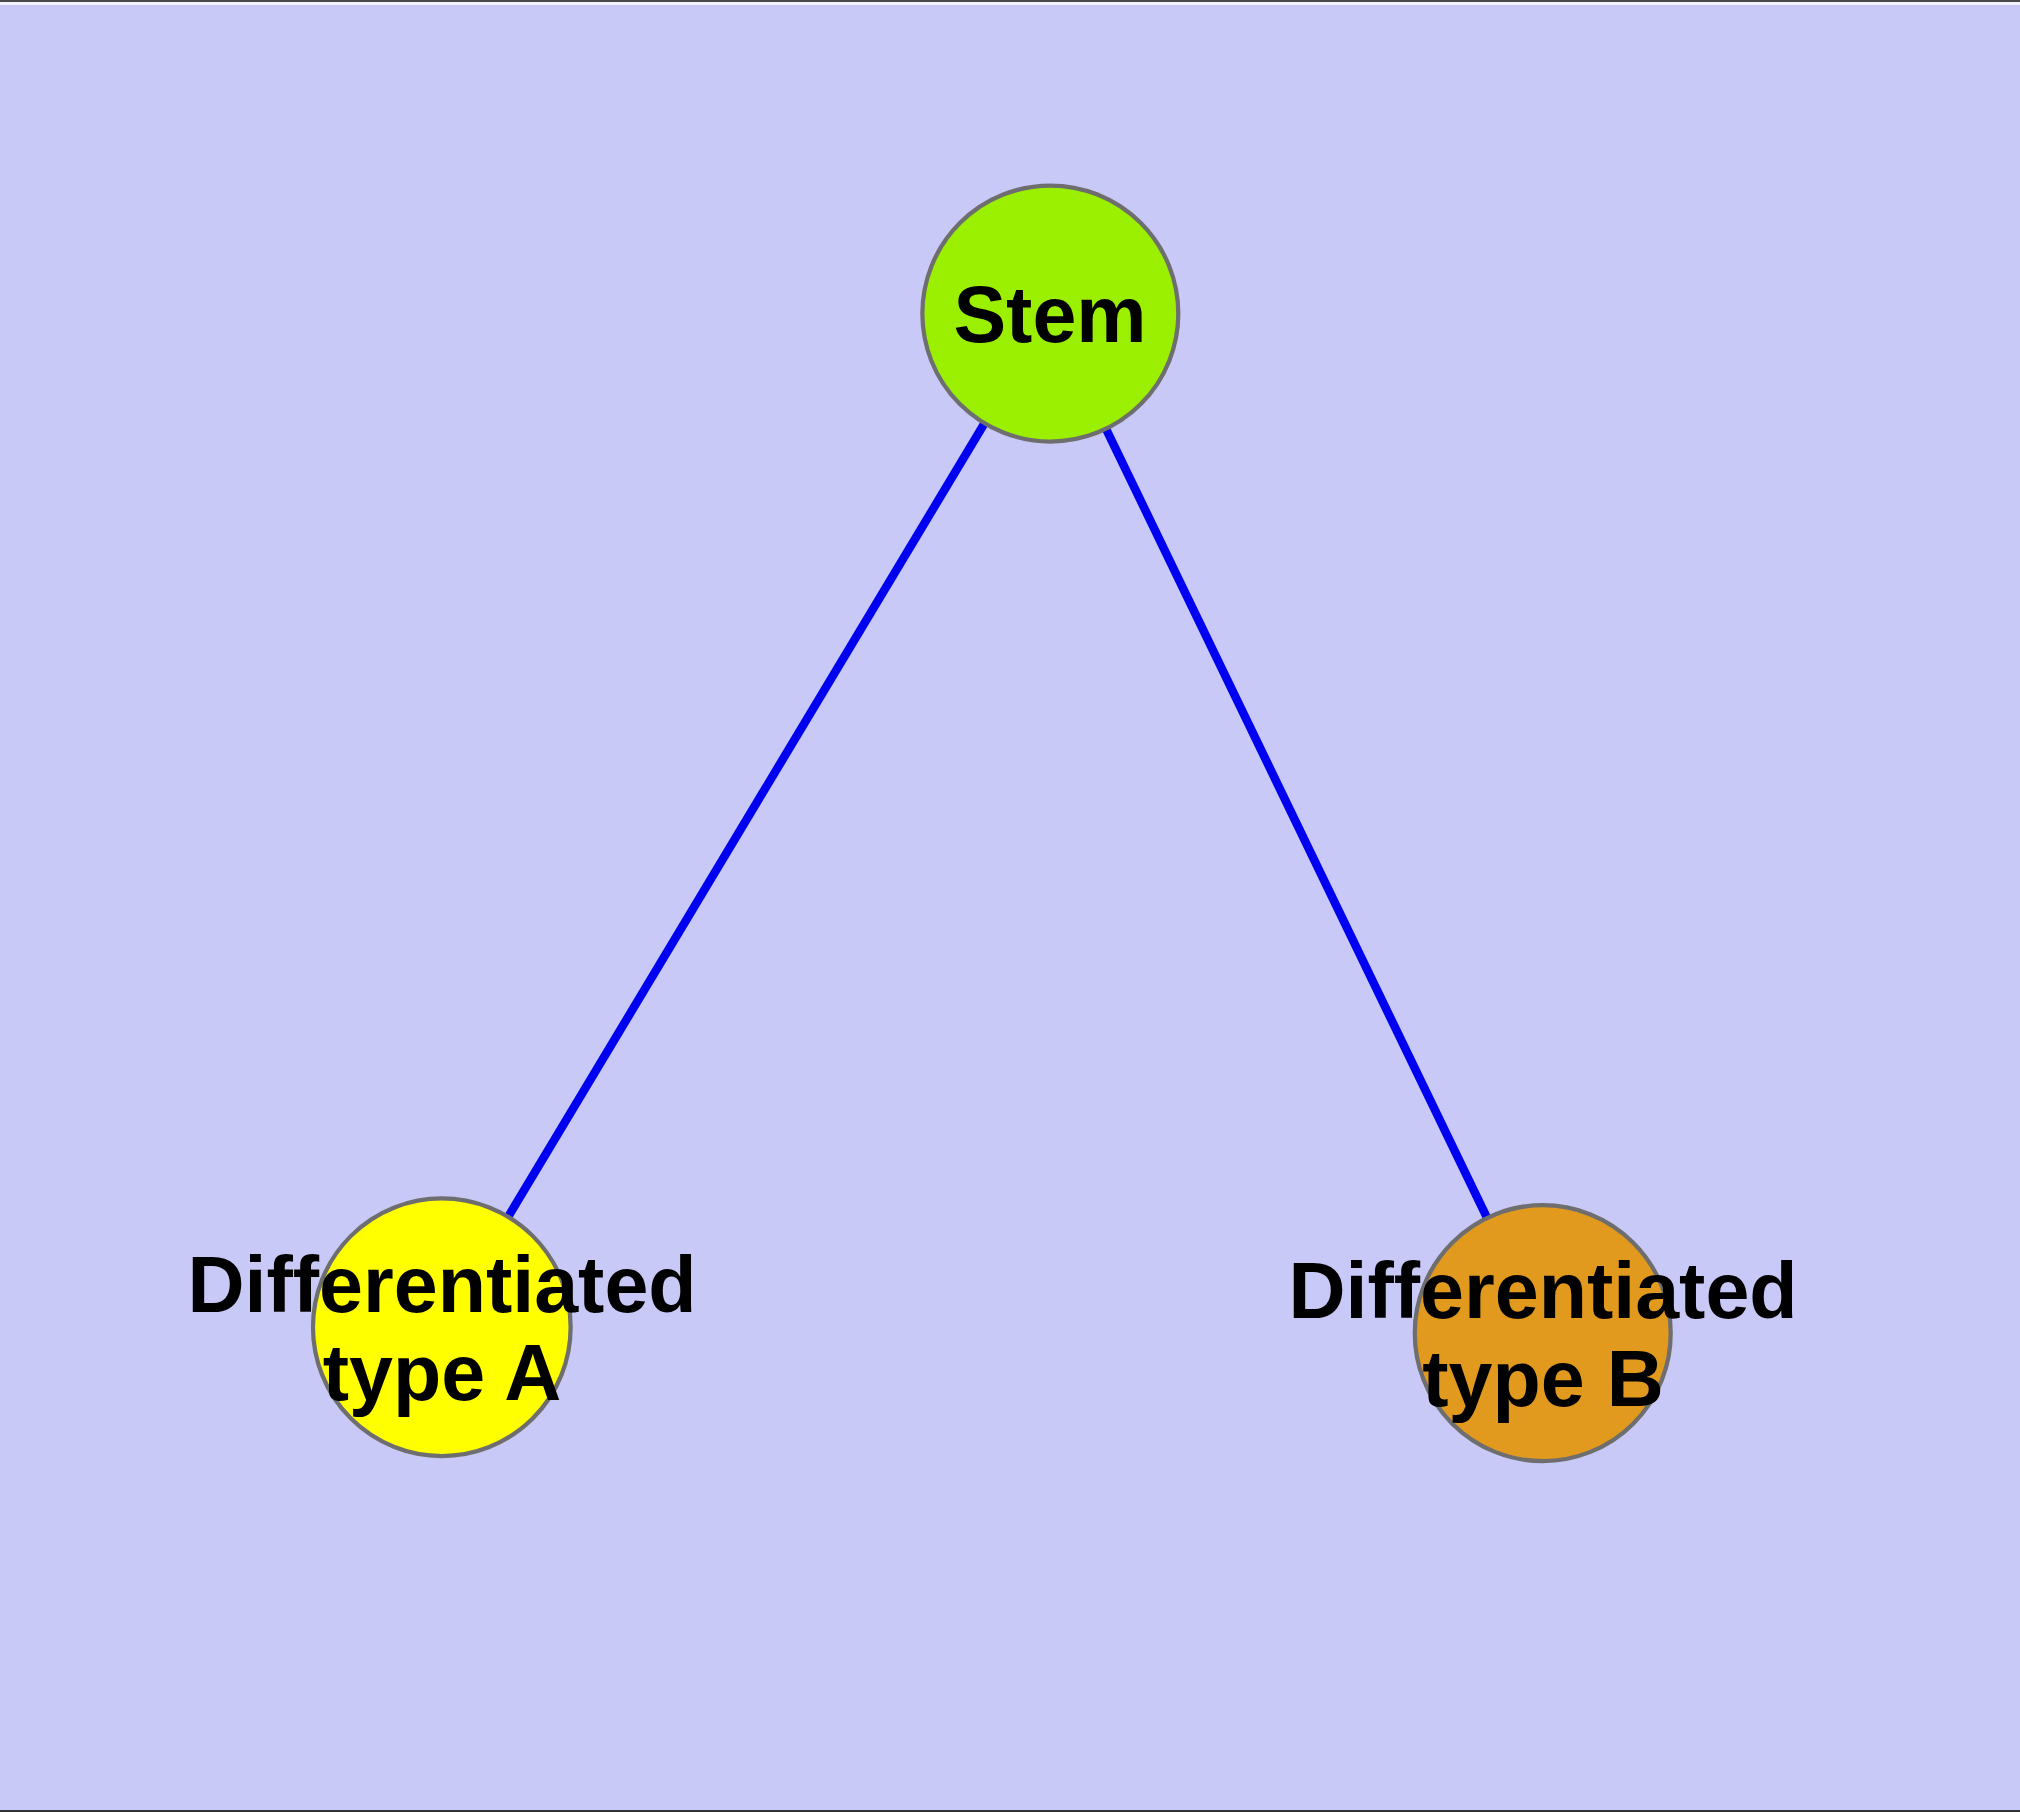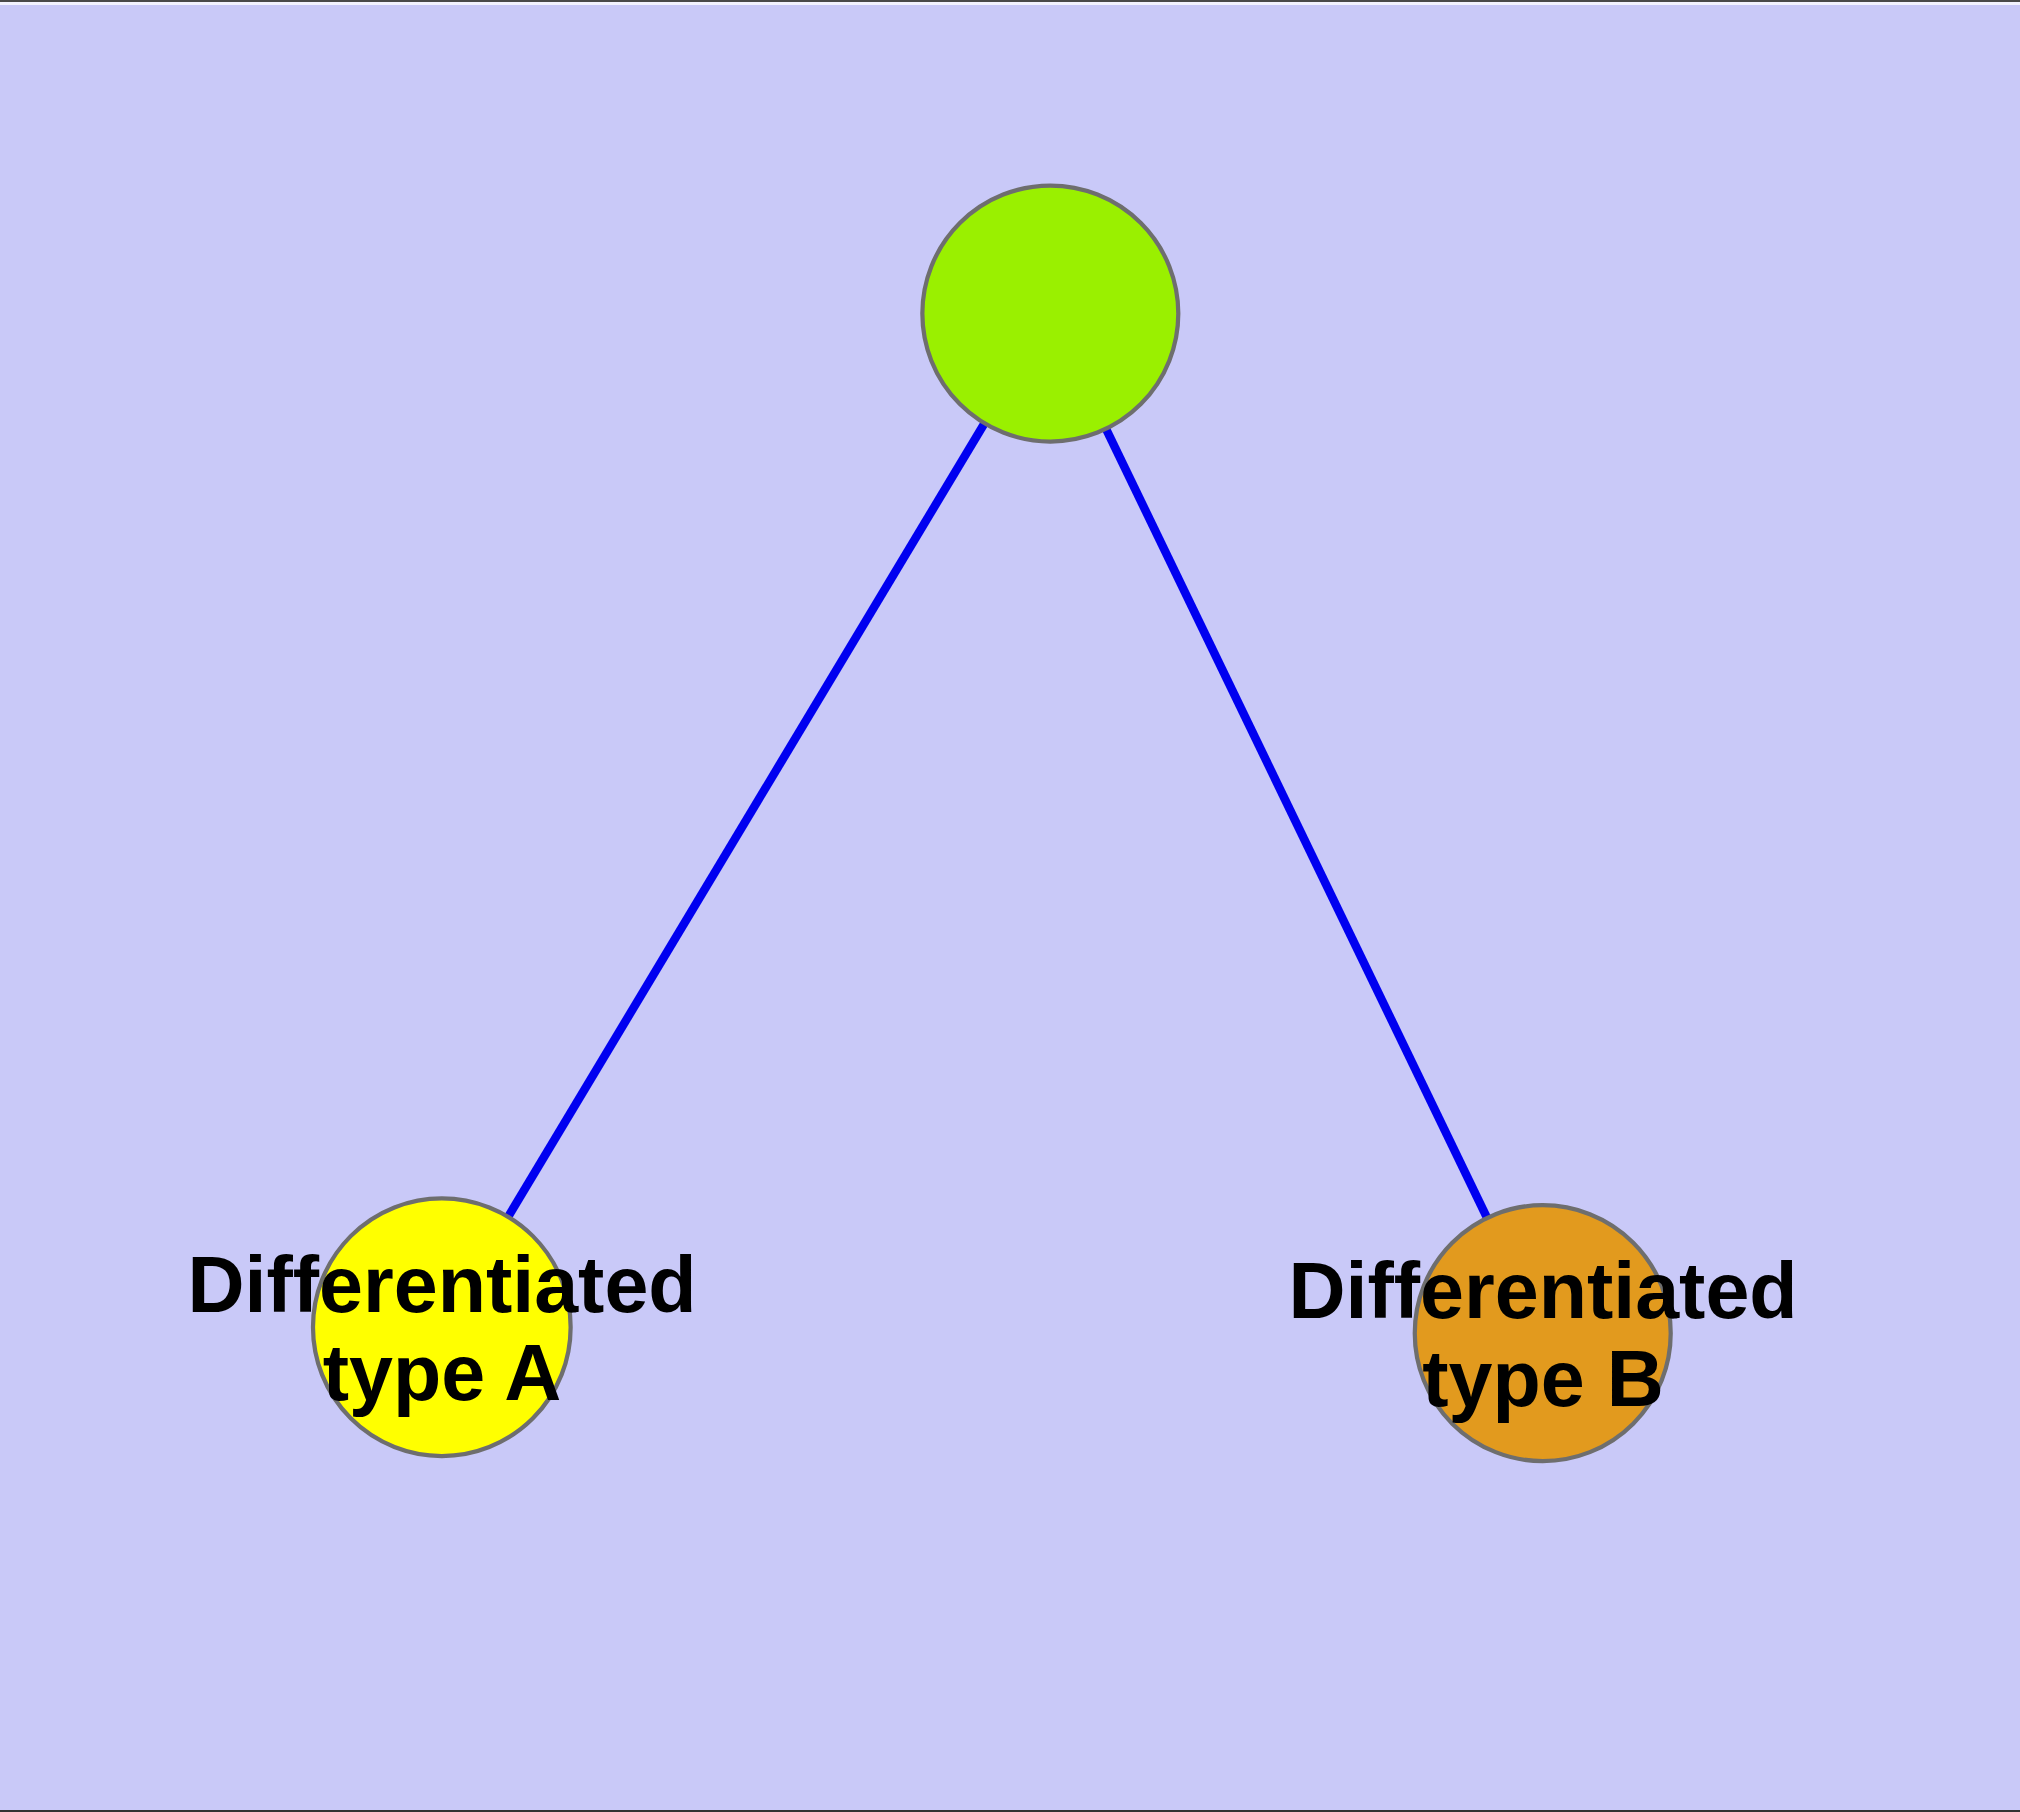--- a/index.html
+++ b/index.html
@@ -62,20 +62,21 @@
 
   <svg class="graph" viewBox="0 0 2384 2138">
     <line x1="1239" y1="370" x2="521" y2="1566" stroke="#0000f0"></line>
     <line x1="1239" y1="370" x2="1820" y2="1573" stroke="#0000f0"></line>
 
     <circle cx="1239" cy="370" r="151" fill="#9af000" stroke="#6e6e6e"></circle>
     <circle cx="521" cy="1566" r="152" fill="#ffff00" stroke="#6e6e6e"></circle>
     <circle cx="1820" cy="1573" r="151" fill="#e29a1e" stroke="#6e6e6e"></circle>
   </svg>
 
+  <div class="node-label stem">Stem</div>
 
   <div class="node-label typea">Differentiated
 type A</div>
 
   <div class="node-label typeb">Differentiated
 type B</div>
 
   <div class="edge-artifact-top-line"></div>
   <div class="edge-artifact-top-strip"></div>
   <div class="edge-artifact-bottom-line"></div>

